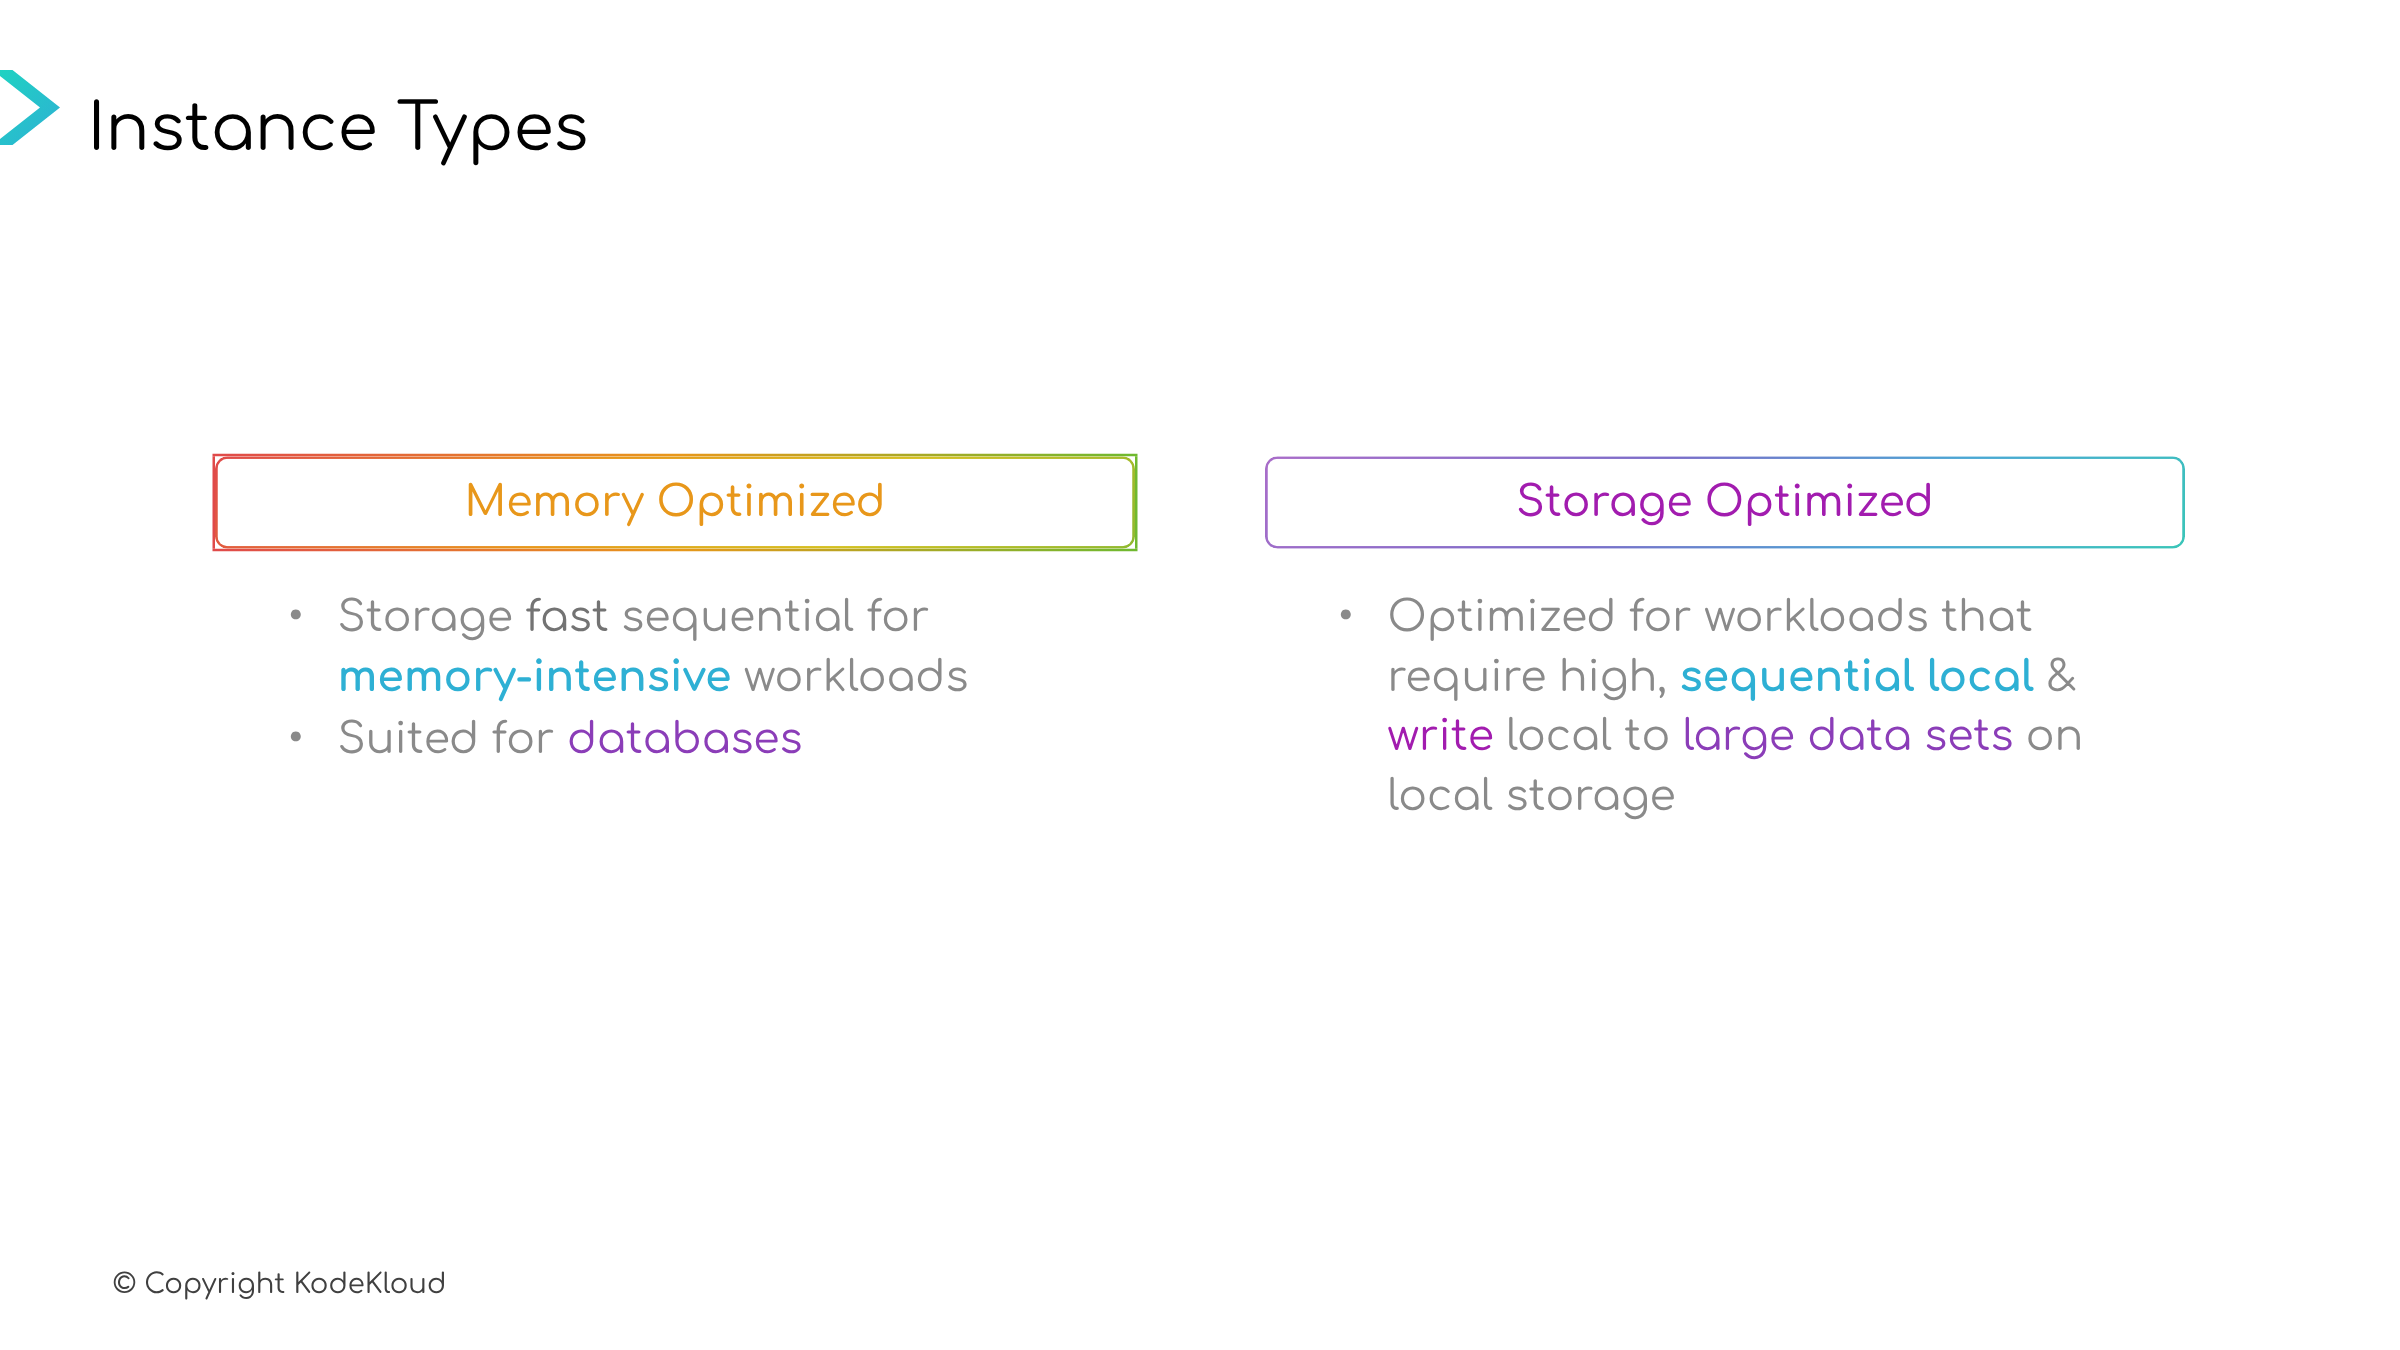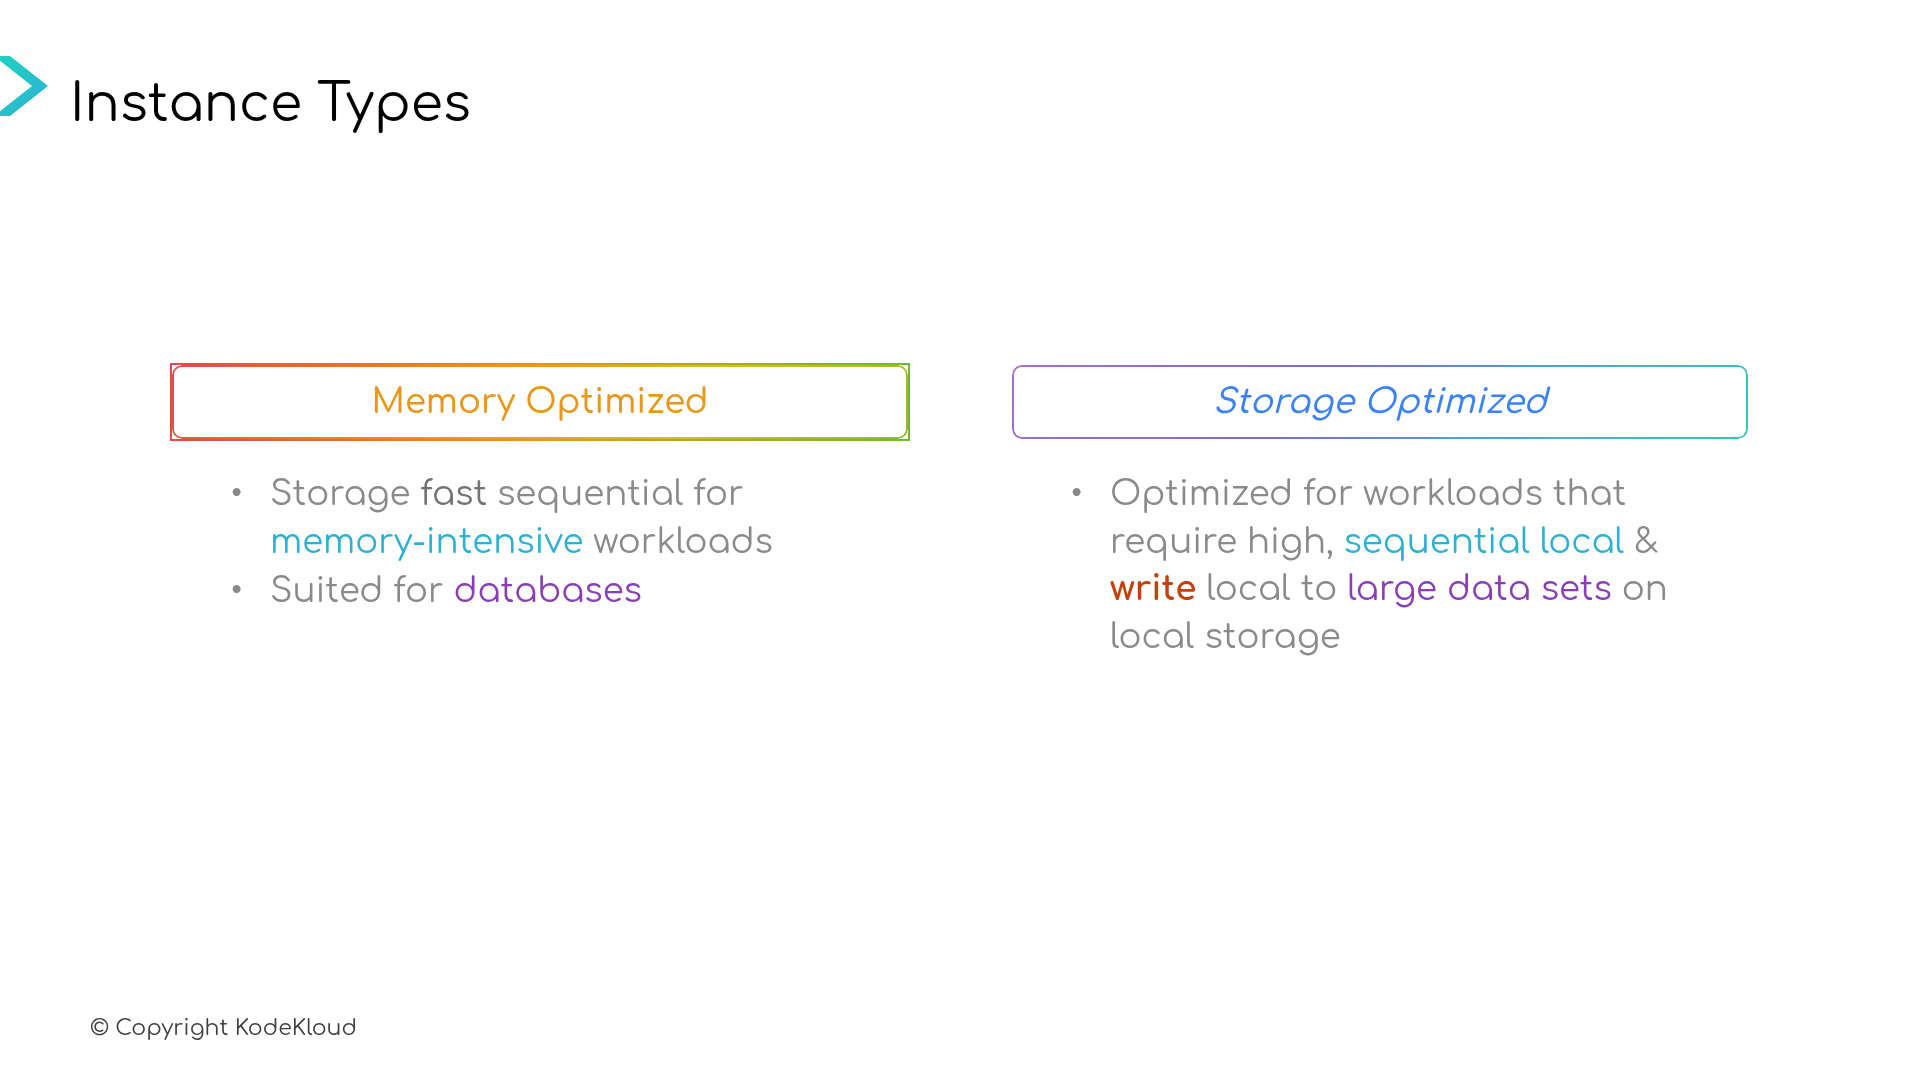--- a/index.html
+++ b/index.html
@@ -64,23 +64,22 @@
       inset: 0;
       border-radius: 10px;
       padding: 2px;
       background: linear-gradient(135deg, #e04a4a 0%, #e8971a 40%, #d4c020 70%, #8fb92f 100%);
       -webkit-mask: linear-gradient(#fff 0 0) content-box, linear-gradient(#fff 0 0);
       -webkit-mask-composite: xor;
       mask-composite: exclude;
       pointer-events: none;
     }
     .box-header.storage {
-      color: #3b82f6;
+      color: #a21caf;
       position: relative;
-      font-style: italic;
     }
     .box-header.storage::before {
       content: "";
       position: absolute;
       inset: 0;
       border-radius: 10px;
       padding: 2px;
       background: linear-gradient(135deg, #a96dc9 0%, #7b6dc9 40%, #4aa8d4 70%, #3ac5b8 100%);
       -webkit-mask: linear-gradient(#fff 0 0) content-box, linear-gradient(#fff 0 0);
       -webkit-mask-composite: xor;
@@ -104,23 +103,23 @@
       padding-right: 40px;
     }
     li::before {
       content: "•";
       position: absolute;
       left: 0;
       color: #8a8a8a;
       font-size: 34px;
     }
     .hl-green { color: #737373; }
-    .hl-cyan { color: #2eb0d4; }
+    .hl-cyan { color: #2eb0d4; font-weight: bold; }
     .hl-purple { color: #8b3db8; }
-    .hl-red { color: #c2410c; font-weight: bold; }
+    .hl-red { color: #a21caf; }
     .copyright {
       position: absolute;
       bottom: 40px;
       left: 90px;
       font-size: 22px;
       color: #404040;
     }
   </style>
 </head>
 <body>

